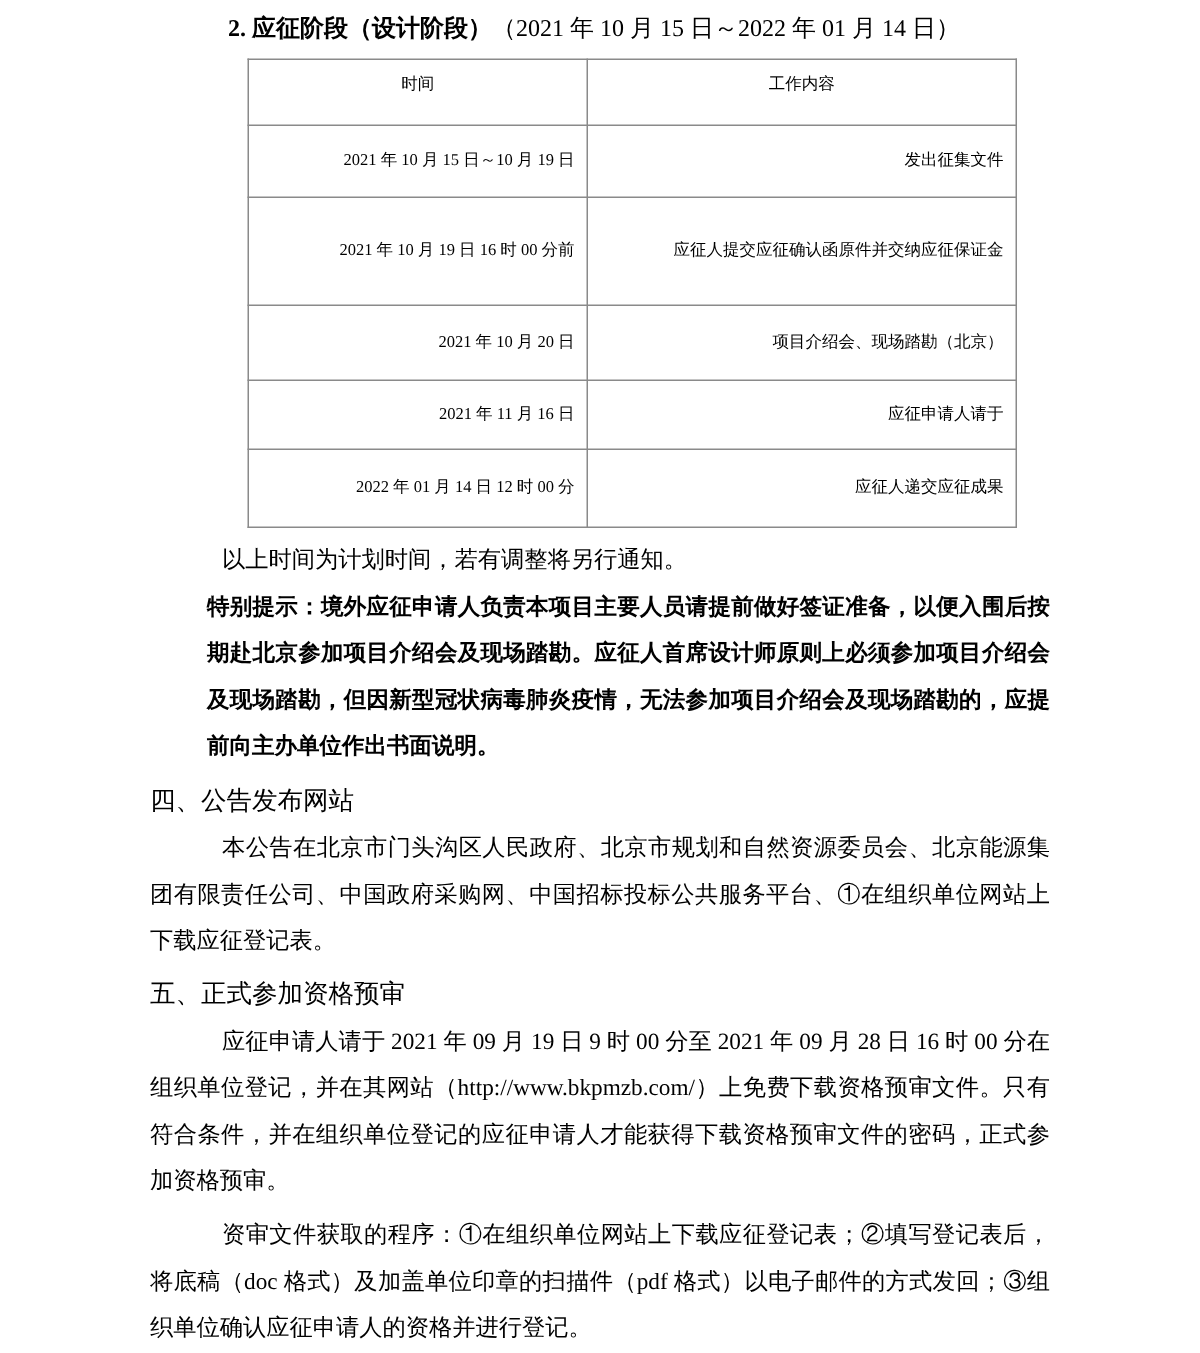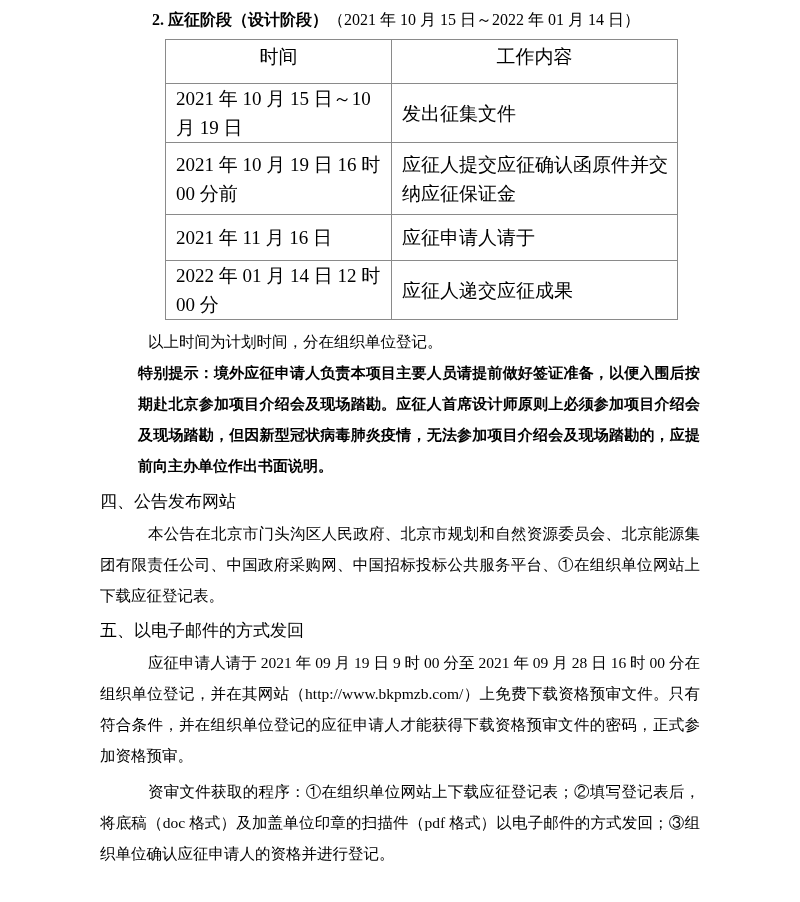--- a/index.html
+++ b/index.html
@@ -29,33 +29,33 @@
   
   table.schedule {
     border-collapse: collapse;
     table-layout: fixed;
     margin: 8px 0 0 65px;
     width: 512px;
   }
   table.schedule th,
   table.schedule td {
     border: 1.5px solid #8a8a8a;
-    font-size: 19px;
+    font-size: 11px;
     font-weight: normal;
     vertical-align: middle;
     line-height: 29px;
   }
   table.schedule th {
     height: 44px;
     text-align: center;
     padding: 0 8px 10px 8px;
     vertical-align: middle;
   }
   table.schedule td {
-    text-align: left;
+    text-align: right;
     padding: 0 8px 0 10px;
   }
   .col-time { width: 226px; }
   .col-work { width: 286px; }
   tr.r1 td { height: 48px; }
   tr.r2 td { height: 72px; }
   tr.r3 td { height: 50px; }
   tr.r4 td { height: 46px; }
   tr.r5 td { height: 52px; }
 
@@ -110,38 +110,42 @@
       <th>工作内容</th>
     </tr>
     <tr class="r1">
       <td>2021 年 10 月 15 日～10 月 19 日</td>
       <td>发出征集文件</td>
     </tr>
     <tr class="r2">
       <td>2021 年 10 月 19 日 16 时 00 分前</td>
       <td>应征人提交应征确认函原件并交纳应征保证金</td>
     </tr>
+    <tr class="r3">
+      <td>2021 年 10 月 20 日</td>
+      <td>项目介绍会、现场踏勘（北京）</td>
+    </tr>
     <tr class="r4">
       <td>2021 年 11 月 16 日</td>
       <td>应征申请人请于</td>
     </tr>
     <tr class="r5">
       <td>2022 年 01 月 14 日 12 时 00 分</td>
       <td>应征人递交应征成果</td>
     </tr>
   </tbody>
     </table>
 
-  <p class="note">以上时间为计划时间，分在组织单位登记。</p>
+  <p class="note">以上时间为计划时间，若有调整将另行通知。</p>
 
   <p class="special">特别提示：境外应征申请人负责本项目主要人员请提前做好签证准备，以便入围后按期赴北京参加项目介绍会及现场踏勘。应征人首席设计师原则上必须参加项目介绍会及现场踏勘，但因新型冠状病毒肺炎疫情，无法参加项目介绍会及现场踏勘的，应提前向主办单位作出书面说明。</p>
 
   <h3 class="sect">四、公告发布网站</h3>
 
   <p class="para">本公告在北京市门头沟区人民政府、北京市规划和自然资源委员会、北京能源集团有限责任公司、中国政府采购网、中国招标投标公共服务平台、①在组织单位网站上下载应征登记表。</p>
 
-  <h3 class="sect">五、以电子邮件的方式发回</h3>
+  <h3 class="sect">五、正式参加资格预审</h3>
 
   <p class="para">应征申请人请于 2021 年 09 月 19 日 9 时 00 分至 2021 年 09 月 28 日 16 时 00 分在组织单位登记，并在其网站（http://www.bkpmzb.com/）上免费下载资格预审文件。只有符合条件，并在组织单位登记的应征申请人才能获得下载资格预审文件的密码，正式参加资格预审。</p>
 
   <p class="para">资审文件获取的程序：①在组织单位网站上下载应征登记表；②填写登记表后，将底稿（doc 格式）及加盖单位印章的扫描件（pdf 格式）以电子邮件的方式发回；③组织单位确认应征申请人的资格并进行登记。</p>
 
 </div>
 
 </body></html>

